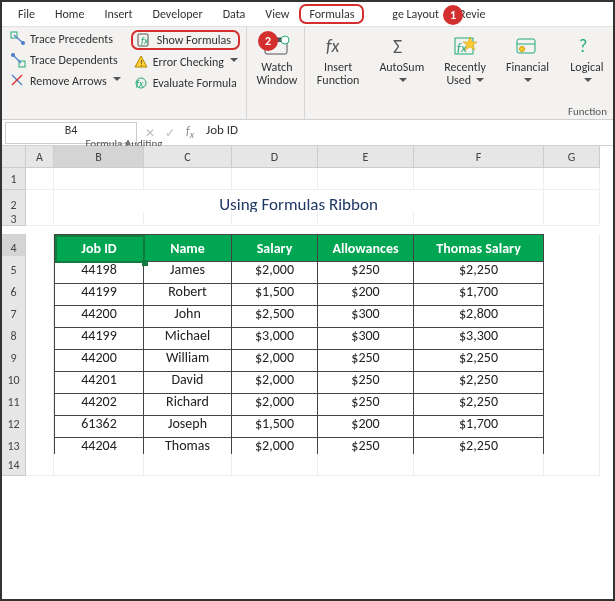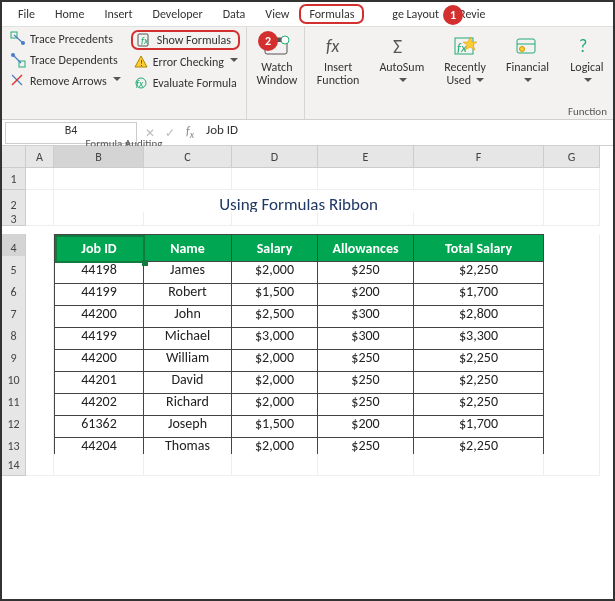--- a/index.html
+++ b/index.html
@@ -252,21 +252,21 @@
     <div class="cell empty" style="height: 14px;"></div>
     <div class="cell empty" style="height: 14px;"></div>
     <div class="cell empty" style="height: 14px;"></div>
     <div class="cell empty" style="height: 14px;"></div>
     <div class="rowhdr sel" style="height: 28px;">4</div>
     <div class="cell empty" style="height: 28px;"></div>
     <div class="cell thcell first" style="height: 28px;">Job ID</div>
     <div class="cell thcell" style="height: 28px;">Name</div>
     <div class="cell thcell" style="height: 28px;">Salary</div>
     <div class="cell thcell" style="height: 28px;">Allowances</div>
-    <div class="cell thcell" style="height: 28px;">Total Salary</div>
+    <div class="cell thcell" style="height: 28px;">Thomas Salary</div>
     <div class="cell empty" style="height: 28px;"></div>
     <div class="rowhdr" style="height: 28px;">5</div>
     <div class="cell empty" style="height: 28px;"></div>
     <div class="cell tdcell first" style="height: 28px;">44198</div>
     <div class="cell tdcell" style="height: 28px;">James</div>
     <div class="cell tdcell" style="height: 28px;">$2,000</div>
     <div class="cell tdcell" style="height: 28px;">$250</div>
     <div class="cell tdcell" style="height: 28px;">$2,250</div>
     <div class="cell empty" style="height: 28px;"></div>
     <div class="rowhdr" style="height: 28px;">6</div>

